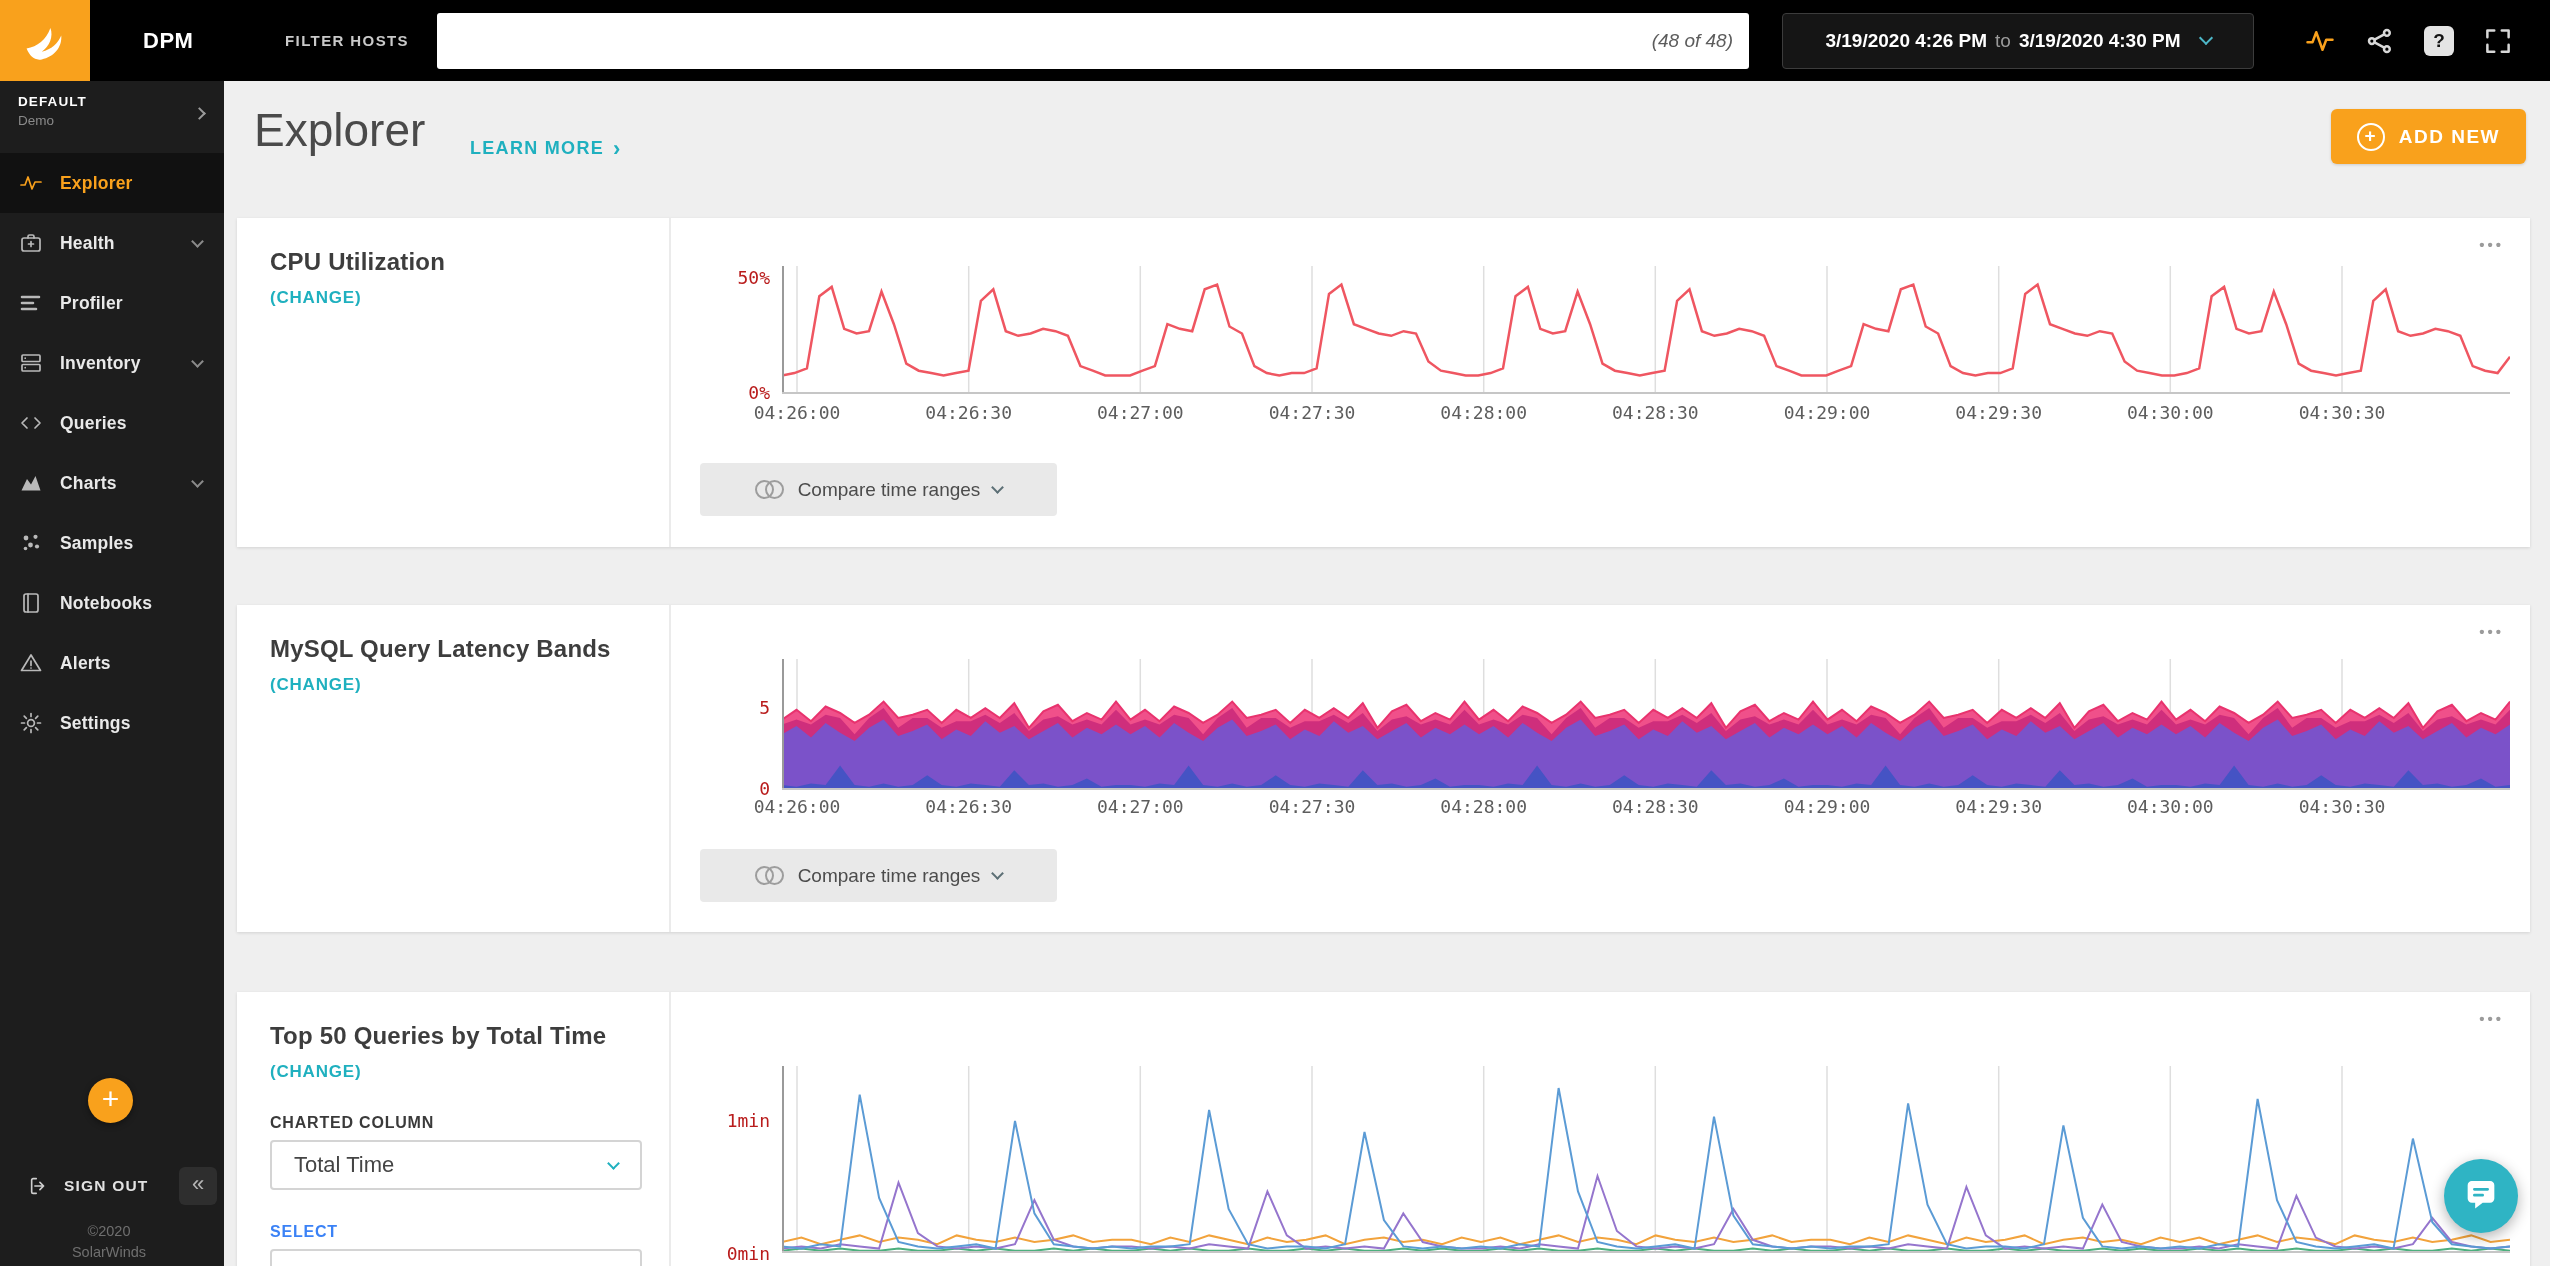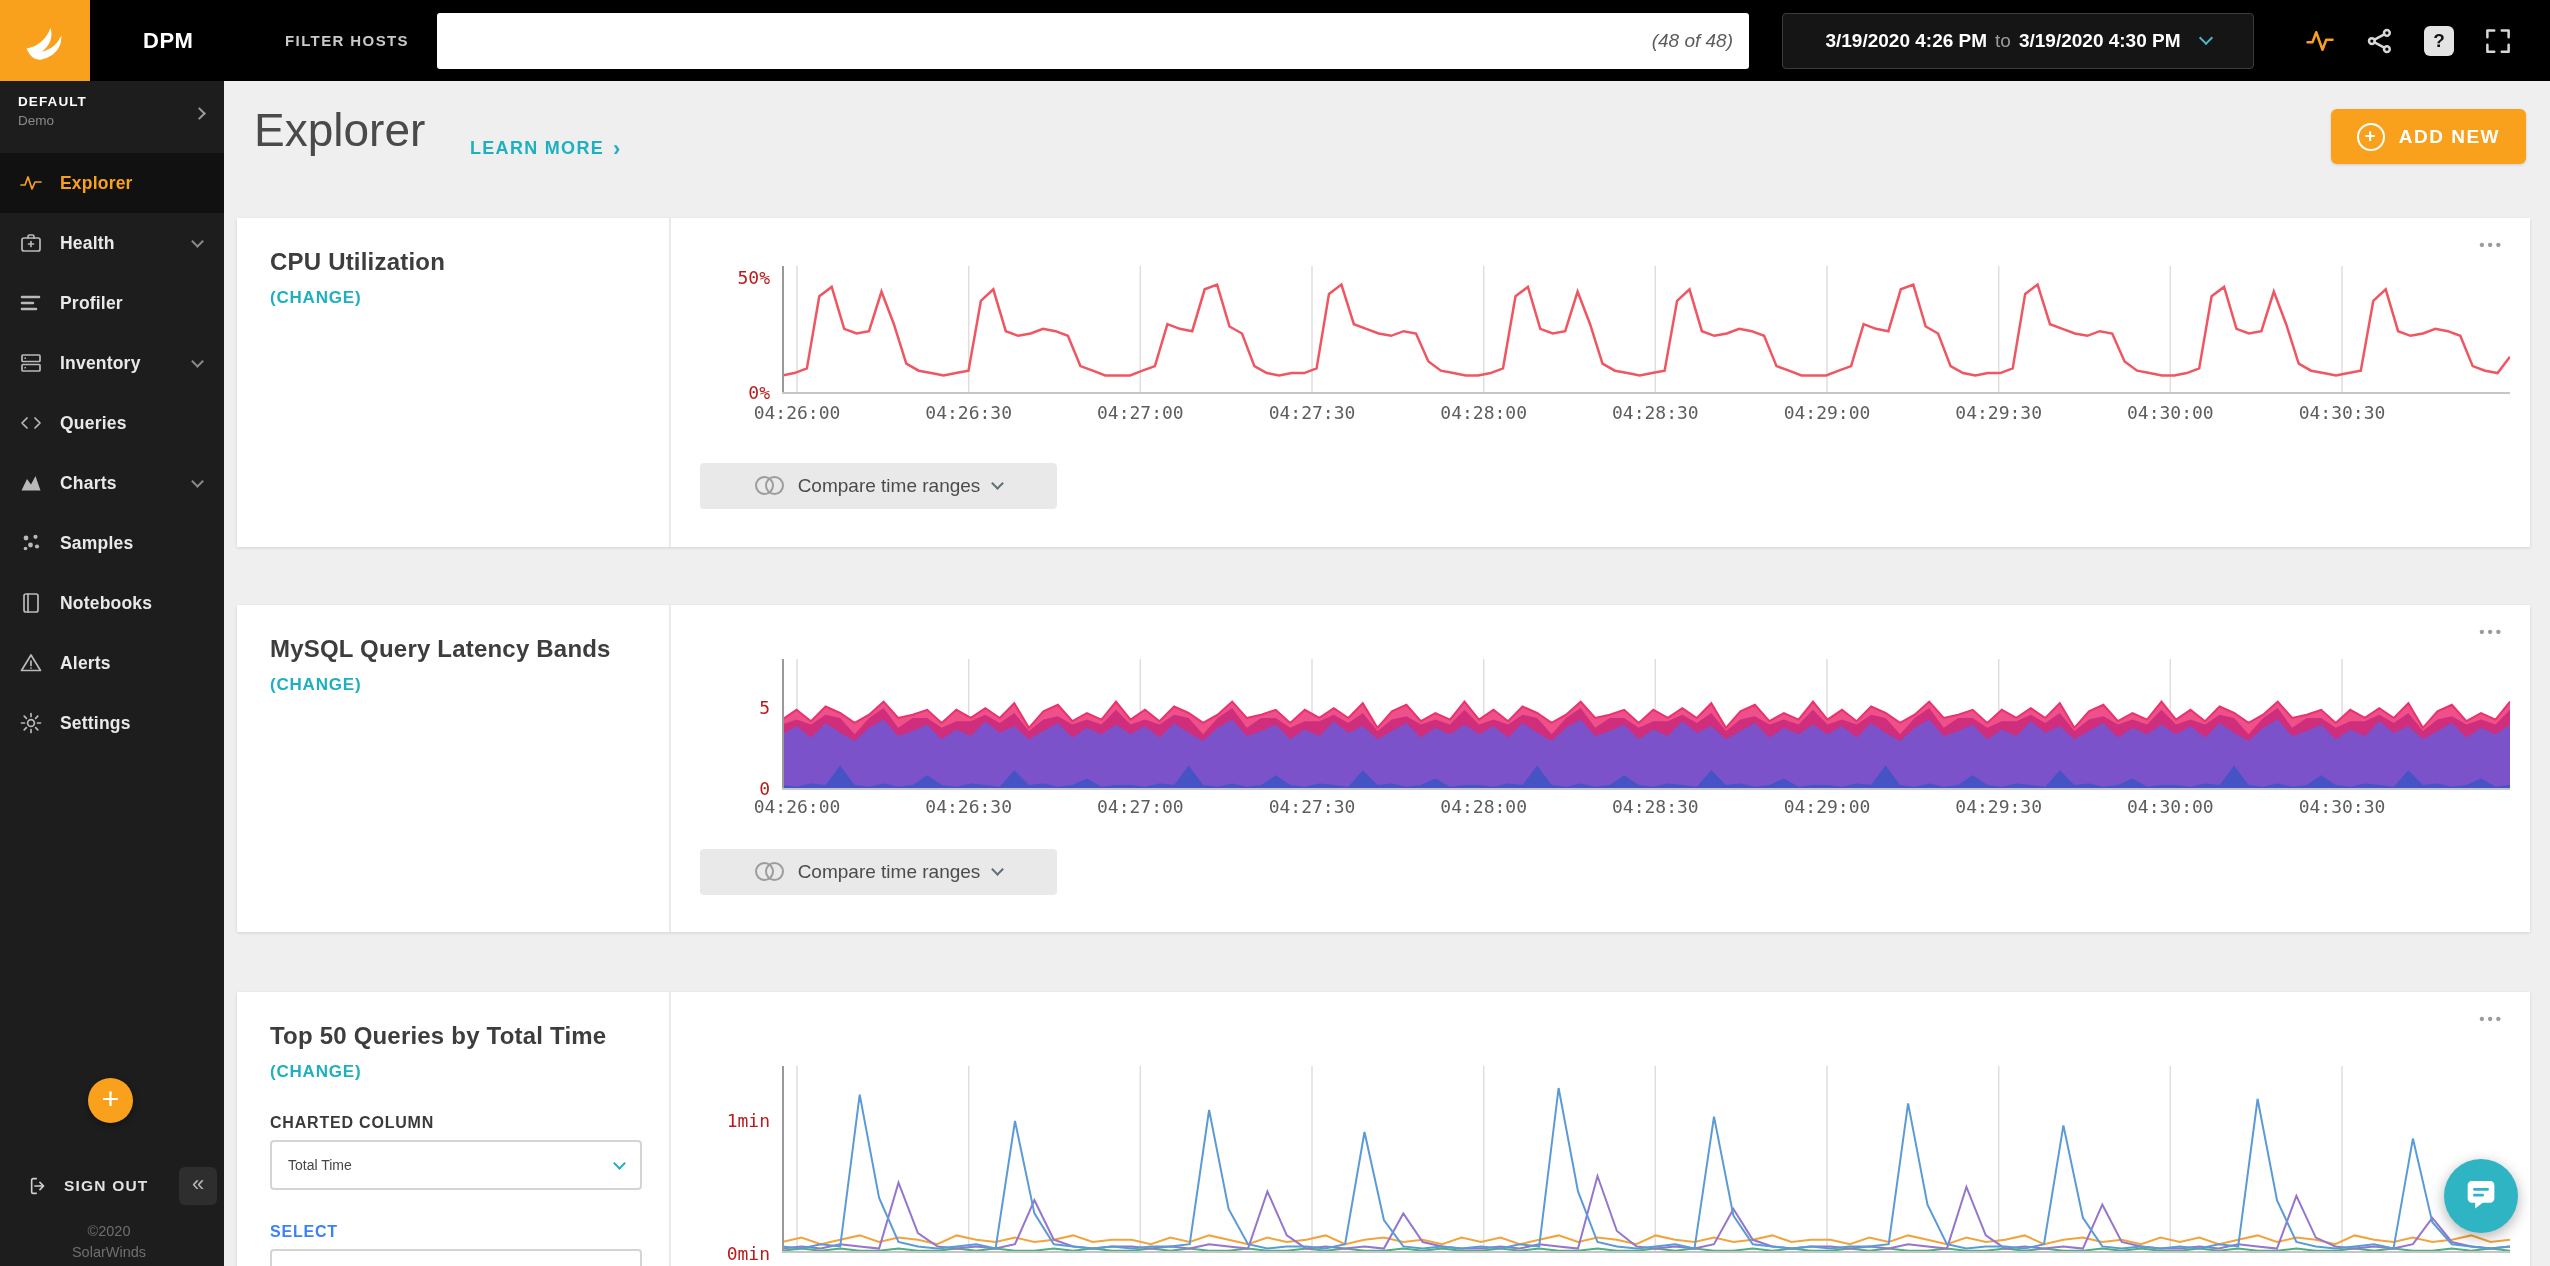--- a/index.html
+++ b/index.html
@@ -63,29 +63,29 @@
   .dots { position:absolute; right:26px; top:18px; font-size:15px; font-weight:bold; letter-spacing:3px; color:#9b9b9b; cursor:pointer; }
   .plot { position:absolute; left:545px; }
   .p0 { top:48px; } .p1 { top:54px; } .p2 { top:74px; }
   .ylab { position:absolute; width:92px; text-align:right; font-family:"DejaVu Sans Mono",monospace; font-size:18px; color:#b91c1c; left:441px; }
   .c1a{top:49px;} .c1b{top:164px;}
   .c2a{top:92px;} .c2b{top:173px;}
   .c3a{top:118px;} .c3b{top:251px;}
   .tick-row { position:absolute; left:545px; width:1728px; height:24px; }
   .t0 { top:184px; } .t1 { top:191px; }
   .tick { position:absolute; width:150px; margin-left:-75px; text-align:center; font-family:"DejaVu Sans Mono",monospace; font-size:18px; color:#5d5d5d; }
-  .compare-btn { position:absolute; left:463px; width:357px; height:46px; background:#e9e9e9; border:none; border-radius:4px; display:flex; align-items:center; justify-content:center; gap:13px; font-size:19px; color:#4c4c4c; cursor:pointer; font-family:inherit; }
+  .compare-btn { position:absolute; left:463px; width:357px; height:53px; background:#e9e9e9; border:none; border-radius:4px; display:flex; align-items:center; justify-content:center; gap:13px; font-size:19px; color:#4c4c4c; cursor:pointer; font-family:inherit; }
   .cb0 { top:245px; } .cb1 { top:244px; }
   .cmp-ico { position:relative; width:30px; height:20px; flex:none; }
   .cmp-ico::before, .cmp-ico::after { content:""; position:absolute; width:15px; height:15px; border:2px solid #9d9d9d; border-radius:50%; top:0; }
   .cmp-ico::before { left:0; } .cmp-ico::after { left:10px; }
   .cmp-chev { color:#5c6f75; width:8px; height:8px; margin-top:-5px; }
   .cc-label { position:absolute; left:33px; top:122px; font-size:16px; font-weight:bold; color:#3a3a3a; letter-spacing:.8px; }
   .sel-label { position:absolute; left:33px; top:231px; font-size:16px; font-weight:bold; color:#3b82f6; letter-spacing:.8px; }
-  .select-box { position:absolute; left:33px; width:372px; height:50px; background:#fff; border:2px solid #d4d4d4; border-radius:4px; display:flex; align-items:center; padding:0 16px; font-size:14px; color:#454545; cursor:pointer; }
+  .select-box { position:absolute; left:33px; width:372px; height:50px; background:#fff; border:2px solid #d4d4d4; border-radius:4px; display:flex; align-items:center; padding:0 22px; font-size:22px; color:#454545; cursor:pointer; }
   .sb1 { top:148px; } .sb2 { top:257px; }
   .select-box .chev { margin-left:auto; color:#1fb0bf; width:9px; height:9px; border-width:2.5px; margin-top:-4px; }
 
   .chev { display:inline-block; width:9px; height:9px; border-right:2px solid currentColor; border-bottom:2px solid currentColor; transform:rotate(45deg); }
   .chev-right { transform:rotate(-45deg); }
 
   .chat-bubble { position:absolute; left:2444px; top:1159px; width:74px; height:74px; border-radius:50%; background:#2fb4c4; box-shadow:0 4px 14px rgba(0,0,0,.3); display:flex; align-items:center; justify-content:center; cursor:pointer; z-index:20; }
   .chat-bubble svg { width:40px; height:40px; }
 </style>
 </head>

